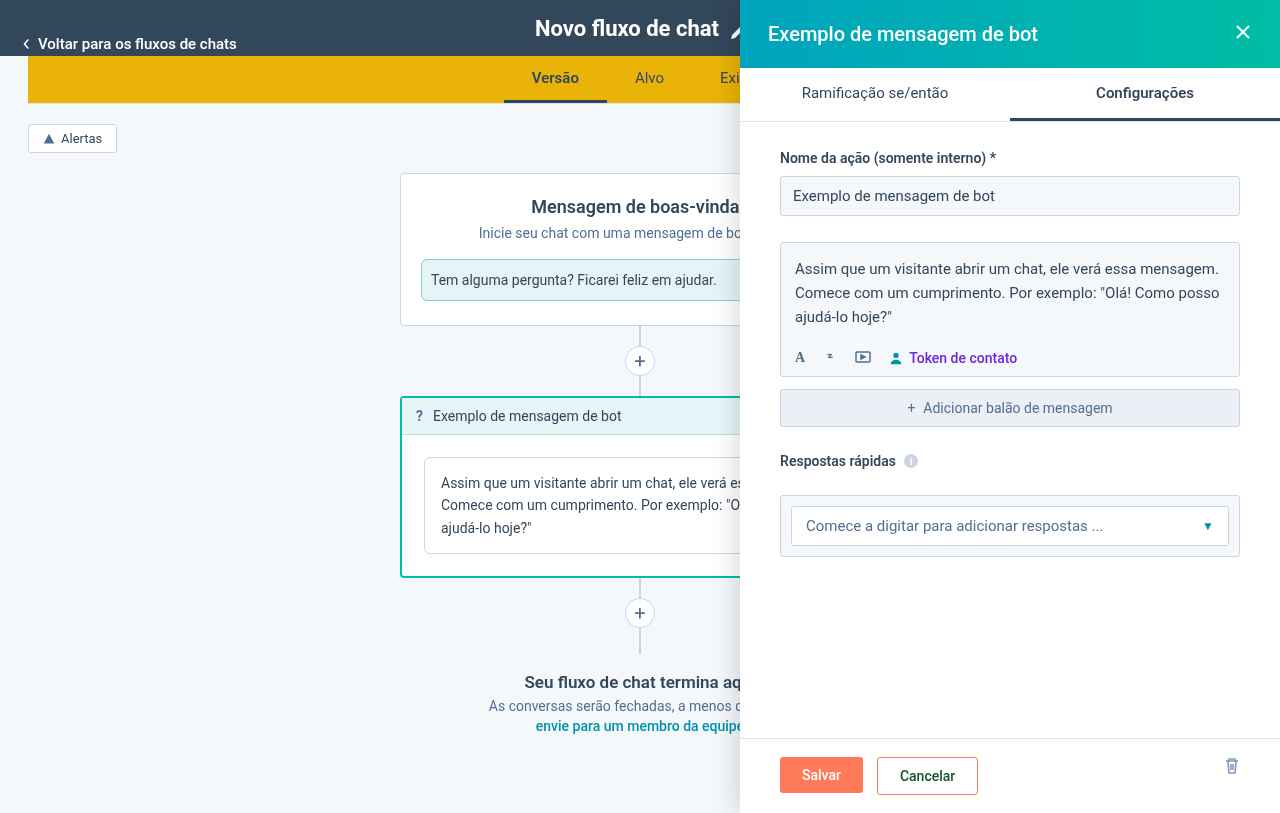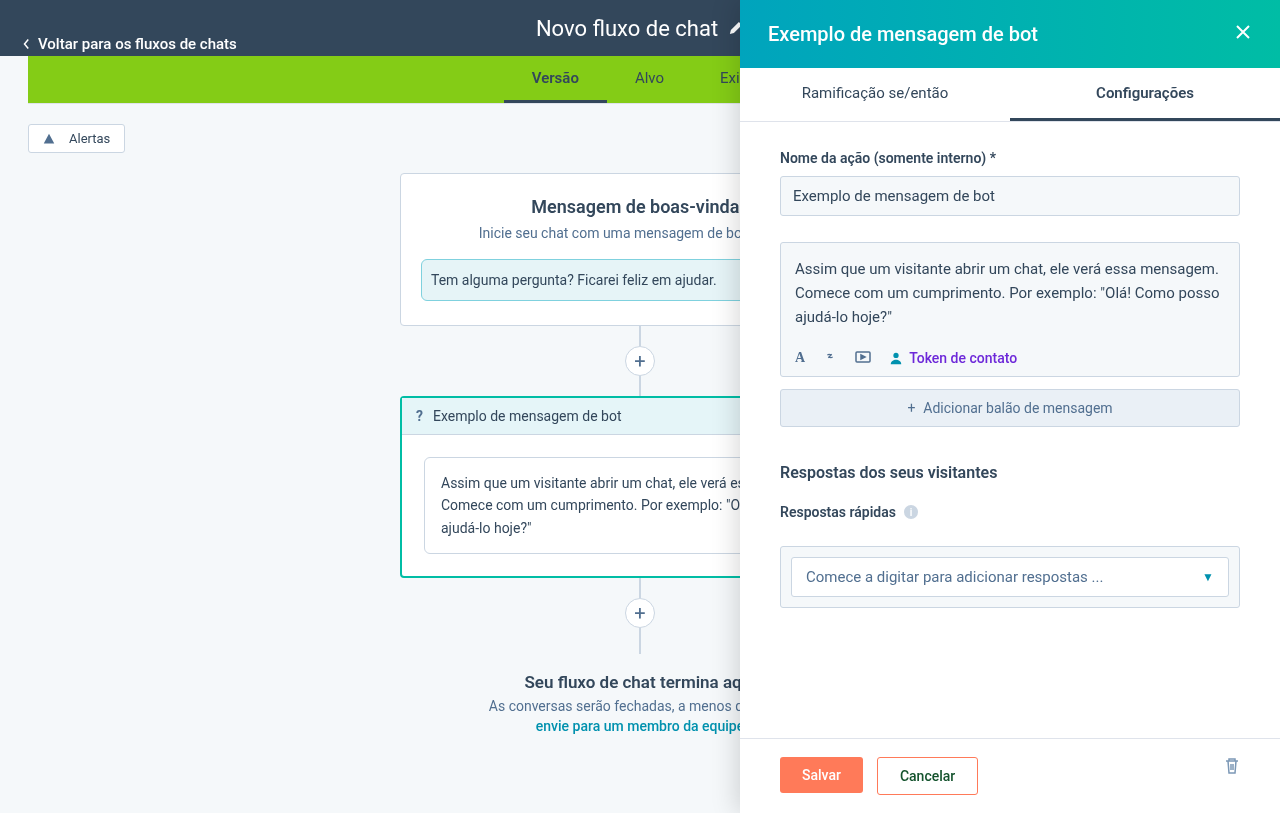--- a/index.html
+++ b/index.html
@@ -32,28 +32,28 @@
       font-weight: 500;
       cursor: pointer;
       margin-top: 32px;
     }
     .back-link svg { width: 12px; height: 12px; }
     .title-center {
       position: absolute;
       left: 50%;
       transform: translateX(-50%);
       font-size: 22px;
-      font-weight: 400;
-      display: flex;
-      align-items: center;
+      font-weight: 700;
+      display: flex;
+      align-items: flex-end;
       gap: 10px;
     }
     .tabs-bar {
       height: 48px;
-      background: #84cc16;
+      background: #eab308;
       border-bottom: 1px solid #dfe3eb;
       display: flex;
       justify-content: center;
       align-items: stretch;
       margin-left: 28px;
     }
     .tab {
       padding: 0 28px;
       display: flex;
       align-items: center;
@@ -73,21 +73,21 @@
     }
     .alertas-btn {
       border: 1px solid #cbd6e2;
       border-radius: 3px;
       background: #fff;
       padding: 6px 14px;
       font-size: 13px;
       color: #33475b;
       display: inline-flex;
       align-items: center;
-      gap: 14px;
+      gap: 6px;
       cursor: pointer;
     }
     .flow-container {
       max-width: 480px;
       margin: 20px auto 0;
       position: relative;
     }
     .card {
       background: #fff;
       border: 1px solid #cbd6e2;
@@ -491,21 +491,20 @@
             <span>Token de contato</span>
           </span>
         </div>
       </div>
       <button class="add-bubble">
         <span>+</span>
         <span>Adicionar balão de mensagem</span>
       </button>
     </div>
 
-    <div class="section-title">Respostas dos seus visitantes</div>
 
     <div class="sub-label">
       <span>Respostas rápidas</span>
       <span class="info-icon">i</span>
     </div>
     <div class="dropdown-wrap">
       <div class="dropdown-inner">
         <span>Comece a digitar para adicionar respostas ...</span>
         <span class="chevron">▼</span>
       </div>

